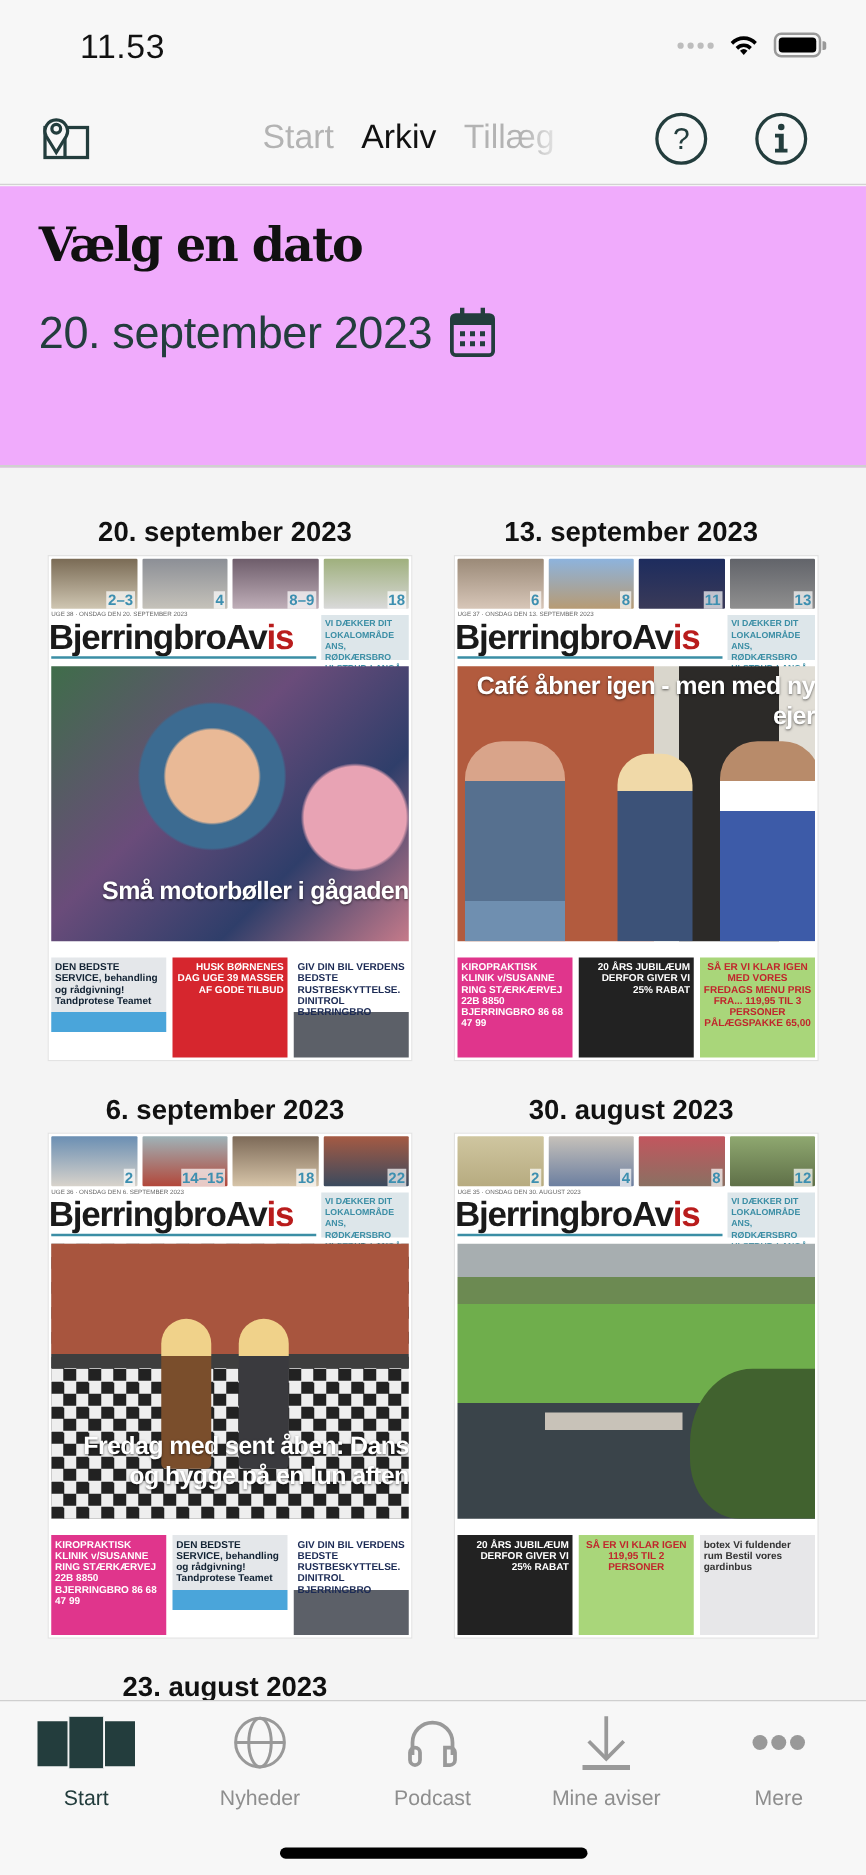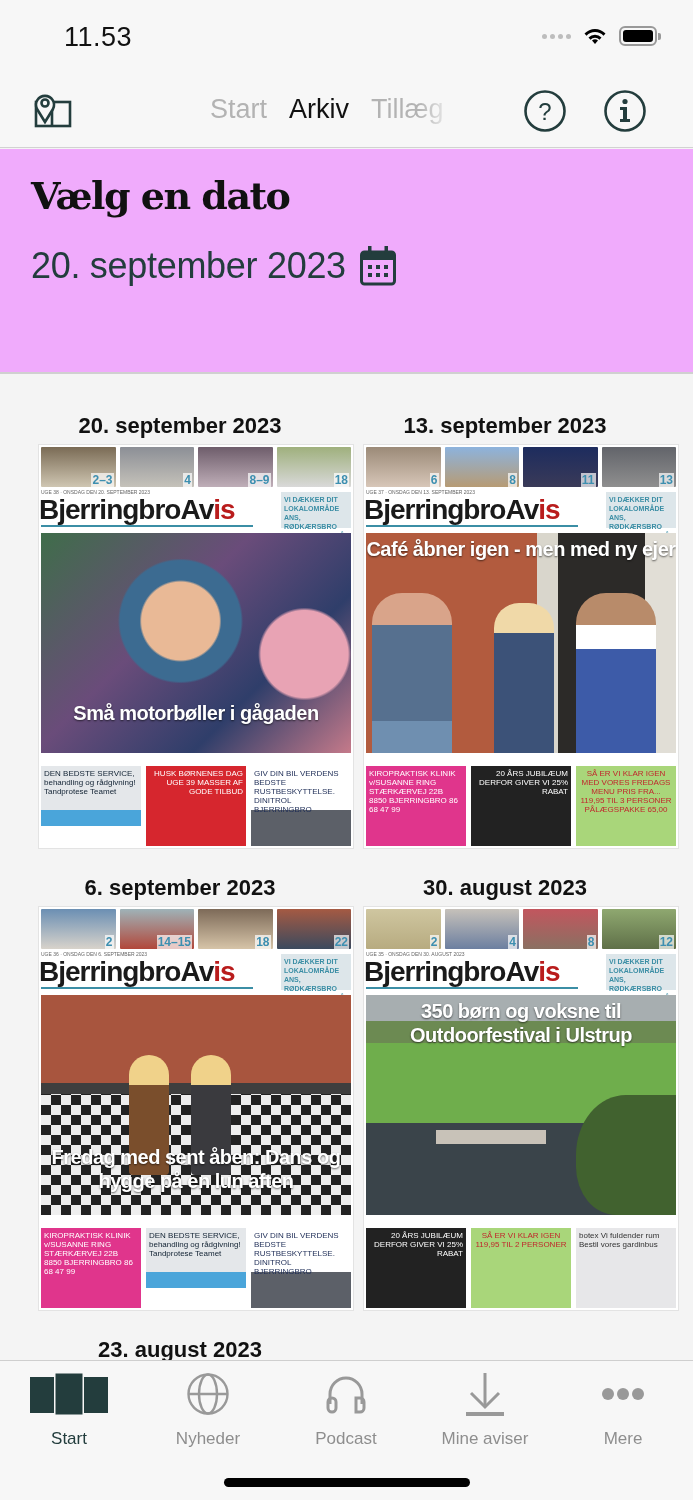--- a/index.html
+++ b/index.html
@@ -21,33 +21,33 @@
 .nav-help{position:absolute;left:523px;top:11px;width:44px;height:44px}
 .nav-info{position:absolute;left:603px;top:11px;width:44px;height:44px}
 .header{position:absolute;top:149px;left:0;width:693px;height:225px;background:#f0abfc;border-bottom:2px solid #d0d0d0}
 .title{position:absolute;left:31px;top:24px;font-family:"DejaVu Serif",serif;font-weight:bold;font-size:38px;letter-spacing:-1.5px;color:#111}
 .date-row{position:absolute;left:31px;top:96px;display:flex;align-items:center;gap:14px;cursor:pointer}
 .date-text{font-size:36px;color:#233d3d;letter-spacing:-0.3px}
 .cal-icon{width:36px;height:40px}
 .grid{position:absolute;top:376px;left:0;width:693px;height:984px;background:#f4f4f4;overflow:hidden}
 .cell{position:absolute;width:300px}
 .cell-date{text-align:center;font-size:22px;font-weight:bold;color:#111;height:40px;line-height:40px}
-.cover{position:absolute;top:68px;left:8px;width:316px;height:405px;background:#fff;border:1px solid #e3e3e3;overflow:hidden}
+.cover{position:absolute;top:68px;left:8px;width:292px;height:405px;background:#fff;border:1px solid #e3e3e3;overflow:hidden}
 .thumbs{position:absolute;top:2px;left:2px;right:2px;height:40px;display:flex;gap:4px}
 .thumb{flex:1;position:relative;border-radius:1px}
 .thumb .pg{position:absolute;right:2px;bottom:0;font-size:12px;color:#3d8fb0;font-weight:bold;background:rgba(255,255,255,.7);padding:0 1px}
 .mast-meta{position:absolute;top:44px;left:2px;font-size:5px;color:#666}
 .masthead{position:absolute;top:50px;left:0px;font-size:28px;font-weight:bold;letter-spacing:-1px;color:#1a1a1a;line-height:30px}
 .masthead .vis{color:#b91c1c}
 .mast-underline{position:absolute;top:80px;left:2px;width:212px;height:2px;background:#3b8ea5}
 .mast-box{position:absolute;top:47px;right:2px;width:70px;height:36px;background:#dde6ea;font-size:7px;color:#3b8ea5;font-weight:bold;padding:3px;line-height:9px}
 .photo{position:absolute;top:88px;left:2px;right:2px;height:220px;overflow:hidden}
-.headline{position:absolute;left:0;right:0;text-align:center;color:#fff;font-weight:bold;font-size:20px;letter-spacing:-0.5px;text-shadow:0 1px 2px rgba(0,0,0,.6);line-height:24px}
+.headline{position:absolute;left:0;right:0;text-align:right;color:#fff;font-weight:bold;font-size:20px;letter-spacing:-0.5px;text-shadow:0 1px 2px rgba(0,0,0,.6);line-height:24px}
 .ads{position:absolute;bottom:2px;left:2px;right:2px;height:80px;display:flex;gap:5px}
-.ad{flex:1;position:relative;overflow:hidden;font-size:8px;font-weight:normal;padding:3px;line-height:9px}
+.ad{flex:1;position:relative;overflow:hidden;font-size:8px;font-weight:bold;padding:3px;line-height:9px}
 .tabbar{position:absolute;top:1360px;left:0;width:693px;height:140px;background:#f7f7f7;border-top:1px solid #cfcfcf}
 .tab{position:absolute;top:10px;width:120px;text-align:center}
 .tab-icon{height:46px;display:flex;justify-content:center;align-items:center}
 .tab-label{font-size:17px;color:#8e8e8e;margin-top:12px}
 .tab.active .tab-label{color:#233d3d}
 .home-ind{position:absolute;left:224px;top:1478px;width:246px;height:9px;border-radius:5px;background:#000}
 </style>
 </head>
 <body>
 
@@ -233,21 +233,20 @@
             <span class="pg">12</span>
           </div>
       </div>
       <div class="mast-meta">UGE 35 · ONSDAG DEN 30. AUGUST 2023</div>
       <div class="masthead">BjerringbroAv<span class="vis">is</span></div>
       <div class="mast-underline"></div>
       <div class="mast-box">VI DÆKKER DIT LOKALOMRÅDE ANS, RØDKÆRSBRO ULSTRUP, LANGÅ</div>
       <div class="photo" style="background:linear-gradient(#a7aeb0 0 12%,#6c8a52 12% 22%,#6fae4c 22% 58%,#3a444a 58%)">
         <div style="position:absolute;right:0;top:100px;width:100px;height:120px;background:#41622f;border-radius:50% 0 0 40%"></div>
         <div style="position:absolute;left:70px;top:135px;width:110px;height:14px;background:#c8c2b8"></div>
-        <div class="headline" style="top:4px">350 børn og voksne til Outdoorfestival i Ulstrup</div>
       </div>
       <div class="ads">
         <div class="ad" style="background:#222;color:#fff;text-align:right">20 ÅRS JUBILÆUM DERFOR GIVER VI 25% RABAT</div>
         <div class="ad" style="background:#a9d67a;color:#c0262c;text-align:center">SÅ ER VI KLAR IGEN 119,95 TIL 2 PERSONER</div>
         <div class="ad" style="background:#e7e7e9;color:#333">botex Vi fuldender rum Bestil vores gardinbus</div>
       </div>
     </div>
   </div>
 
   <div class="cell" style="left:30px;top:954px">

